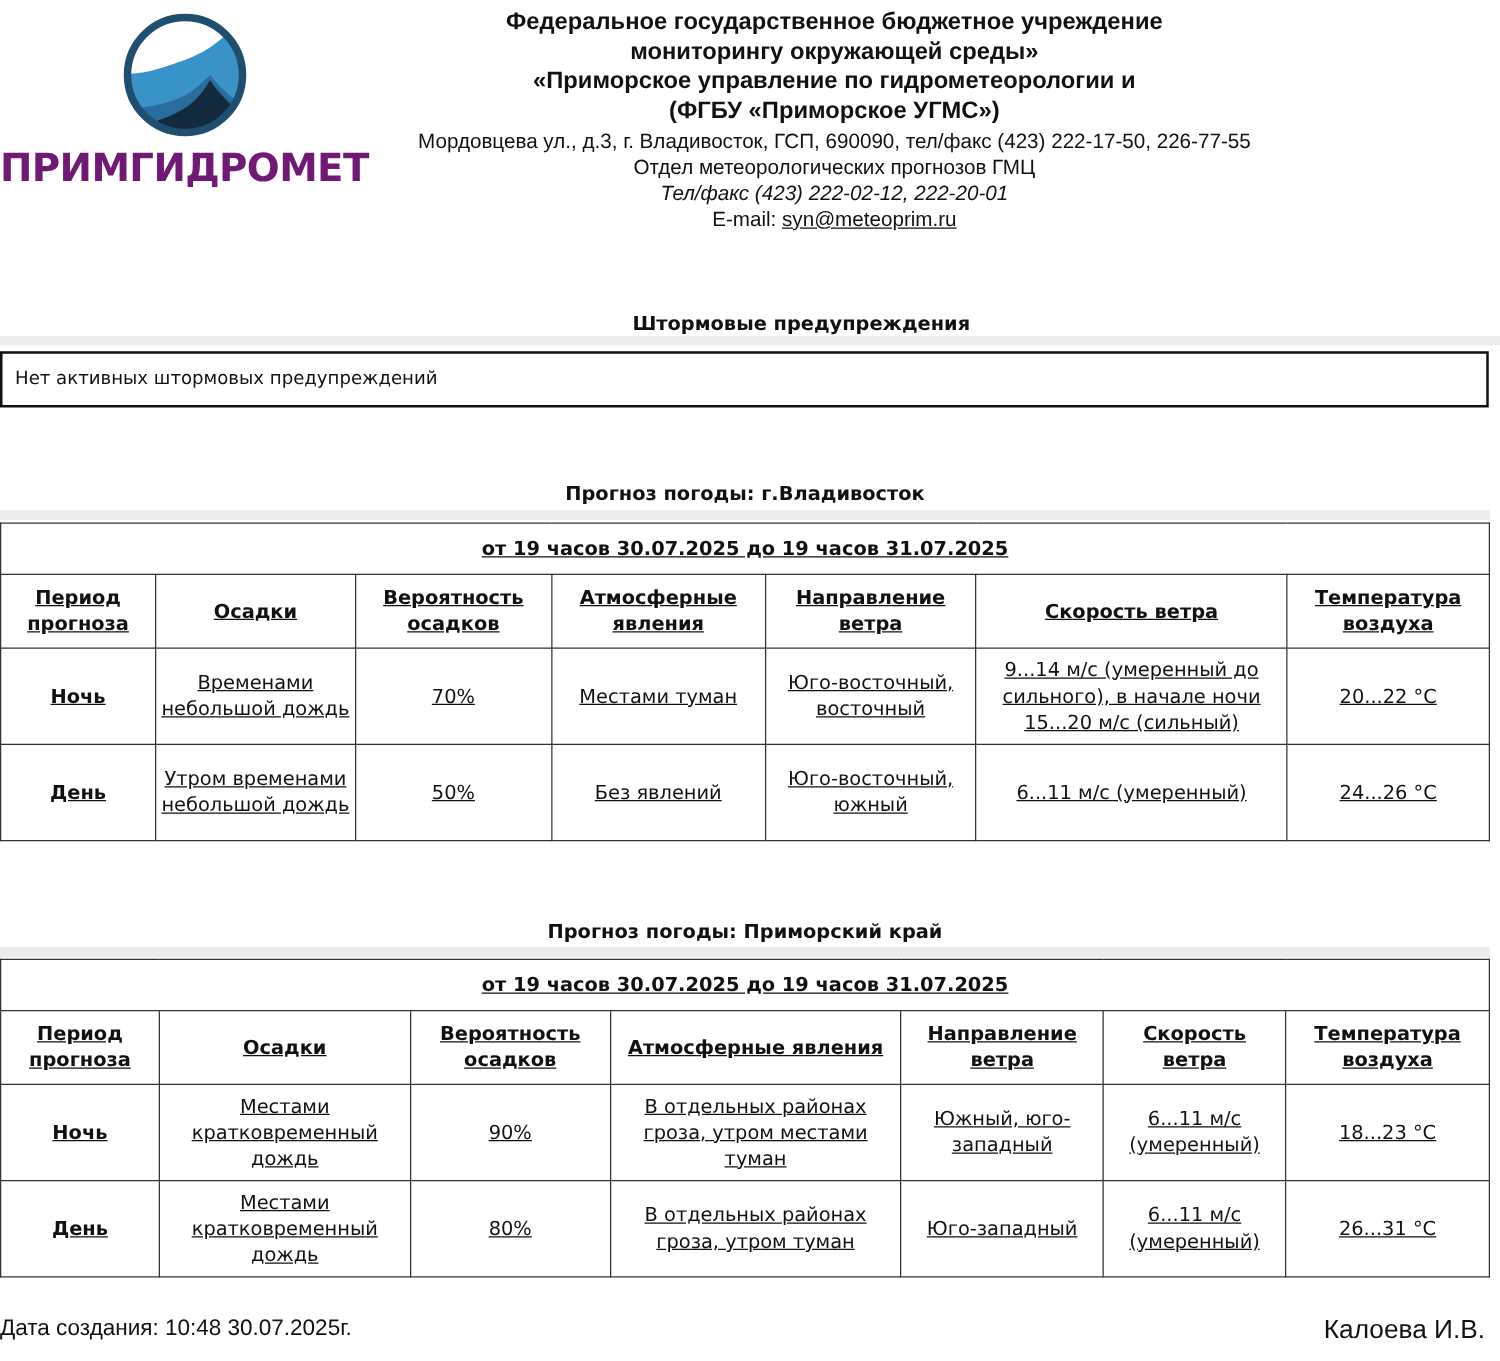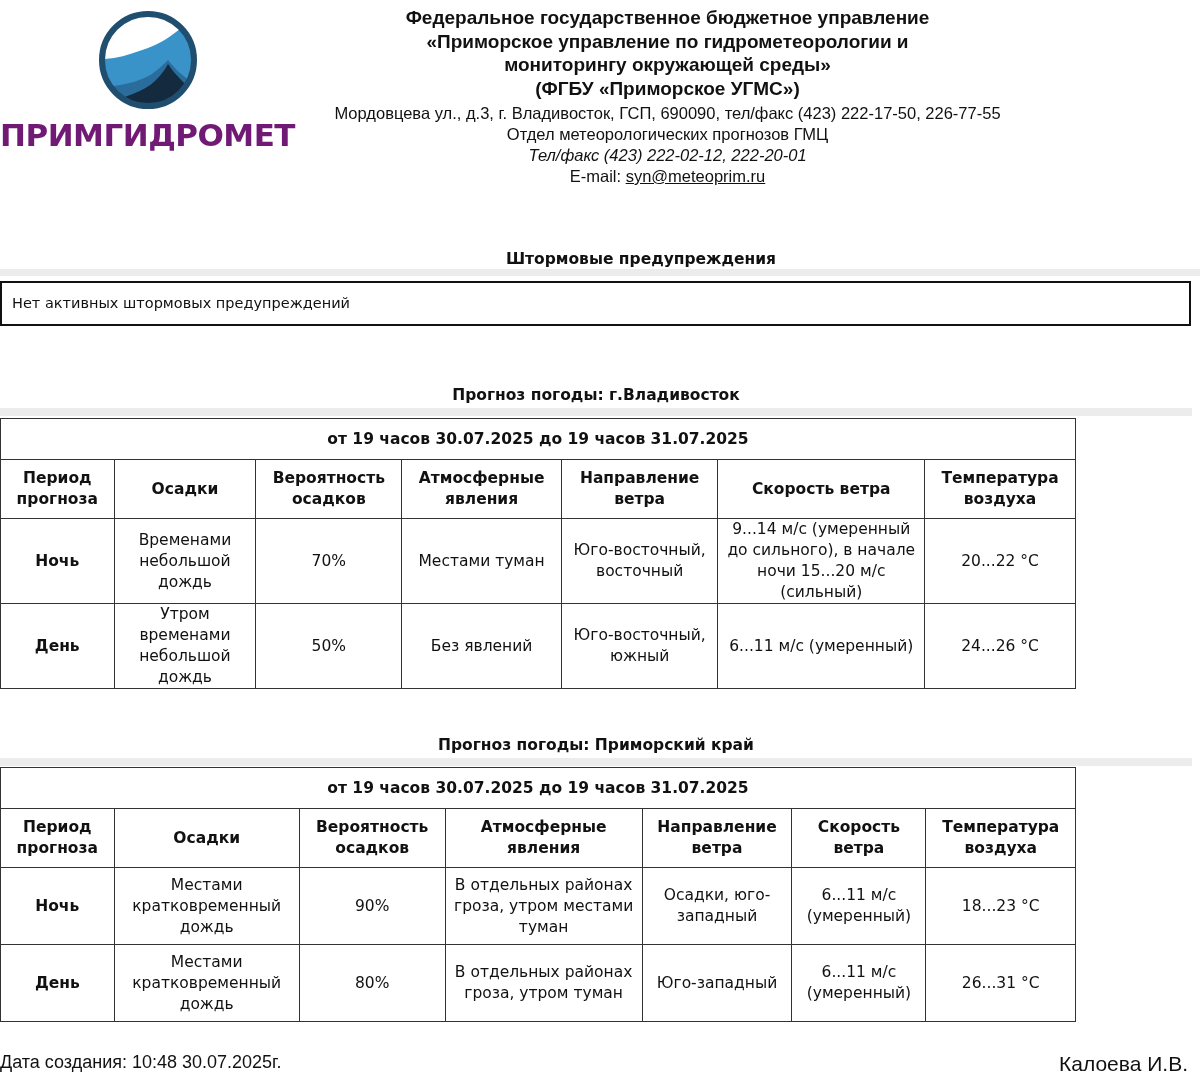--- a/index.html
+++ b/index.html
@@ -13,21 +13,21 @@
   .org .b { font-weight:bold; font-size:19px; line-height:23.5px; }
   .org .n { font-size:16.5px; line-height:21px; }
   .org .i { font-style:italic; }
   .org a { color:#111; text-decoration:underline; }
   .org .addr { margin-top:3px; }
 
   .sec-title { position:absolute; left:0; width:1192px; text-align:center; font-weight:bold; font-size:15.5px; background:linear-gradient(#fff 0, #fff 75%, #ececec 75%, #ececec 100%); }
   .storm-box { position:absolute; left:0; top:281px; width:1187px; height:41px; border:2.5px solid #111; box-sizing:content-box; font-size:14.5px; }
   .storm-box span { position:absolute; left:10px; top:12px; }
 
-  table.fc { position:absolute; left:0; width:1076px; border-collapse:collapse; font-size:15.5px; }
+  table.fc { position:absolute; left:0; width:1192px; border-collapse:collapse; font-size:15.5px;text-decoration:underline; }
   table.fc td, table.fc th { border:1.5px solid #333; text-align:center; vertical-align:middle; padding:0 4px; line-height:21px; }
   table.fc th { font-weight:bold; }
   table.fc .range { height:40px; }
   table.fc .head th { height:58px; }
   table.fc .row td { height:76px; }
   table.fc td.period { font-weight:bold; }
 
   .footer-left { position:absolute; left:0; top:1052px; font-family:"Liberation Sans", sans-serif; font-size:18px; }
   .footer-right { position:absolute; right:12px; top:1052px; font-family:"Liberation Sans", sans-serif; font-size:21px; }
 </style>
@@ -47,23 +47,23 @@
         <path d="M0,0 L104,0 L104,6 C92,10 88,18 80,24 C70,32 62,36 52,40 C40,44 30,48 18,50 L0,52 Z" fill="#ffffff"></path>
         <path d="M0,80 C20,78 40,76 56,66 C64,60 68,56 72,52 C80,62 90,72 104,78 L104,104 L0,104 Z" fill="#2a6d9c"></path>
         <path d="M10,96 C30,88 48,84 60,72 C66,66 70,60 72,56 C80,68 92,80 104,86 L104,104 L0,104 Z" fill="#142a3e"></path>
       </g>
       <circle cx="52" cy="52" r="46" fill="none" stroke="#1f4e6e" stroke-width="6"></circle>
     </svg>
     <div class="logo-name">ПРИМГИДРОМЕТ</div>
   </div>
 
   <div class="org">
-    <div class="b">Федеральное государственное бюджетное управление</div>
+    <div class="b">Федеральное государственное бюджетное учреждение</div>
+    <div class="b">мониторингу окружающей среды»</div>
     <div class="b">«Приморское управление по гидрометеорологии и</div>
-    <div class="b">мониторингу окружающей среды»</div>
     <div class="b">(ФГБУ «Приморское УГМС»)</div>
     <div class="n addr">Мордовцева ул., д.3, г. Владивосток, ГСП, 690090, тел/факс (423) 222-17-50, 226-77-55</div>
     <div class="n">Отдел метеорологических прогнозов ГМЦ</div>
     <div class="n i">Тел/факс (423) 222-02-12, 222-20-01</div>
     <div class="n"><span>E-mail: </span><a href="#">syn@meteoprim.ru</a></div>
   </div>
 </div>
 
 <div class="sec-title" style="top:247px;height:29px;line-height:24px;padding-left:45px;">Штормовые предупреждения</div>
 <div class="storm-box">
@@ -137,21 +137,21 @@
     <th>Атмосферные явления</th>
     <th>Направление ветра</th>
     <th>Скорость ветра</th>
     <th>Температура воздуха</th>
   </tr>
   <tr class="row">
     <td class="period">Ночь</td>
     <td>Местами кратковременный дождь</td>
     <td>90%</td>
     <td>В отдельных районах гроза, утром местами туман</td>
-    <td>Осадки, юго-западный</td>
+    <td>Южный, юго-западный</td>
     <td>6...11 м/с (умеренный)</td>
     <td>18...23 °C</td>
   </tr>
   <tr class="row">
     <td class="period">День</td>
     <td>Местами кратковременный дождь</td>
     <td>80%</td>
     <td>В отдельных районах гроза, утром туман</td>
     <td>Юго-западный</td>
     <td>6...11 м/с (умеренный)</td>

